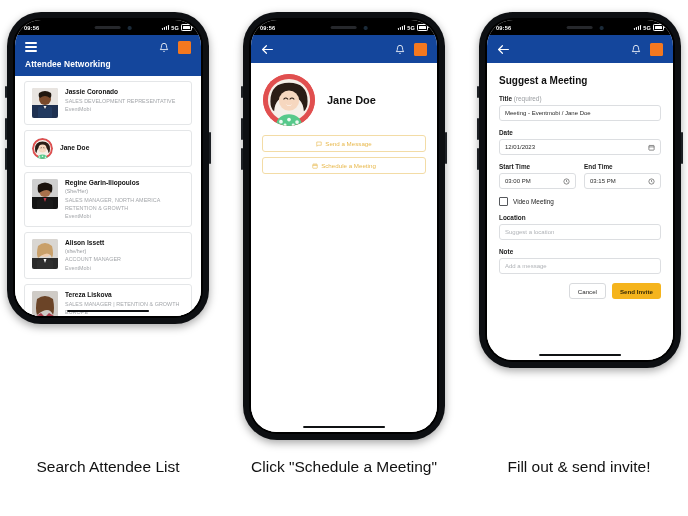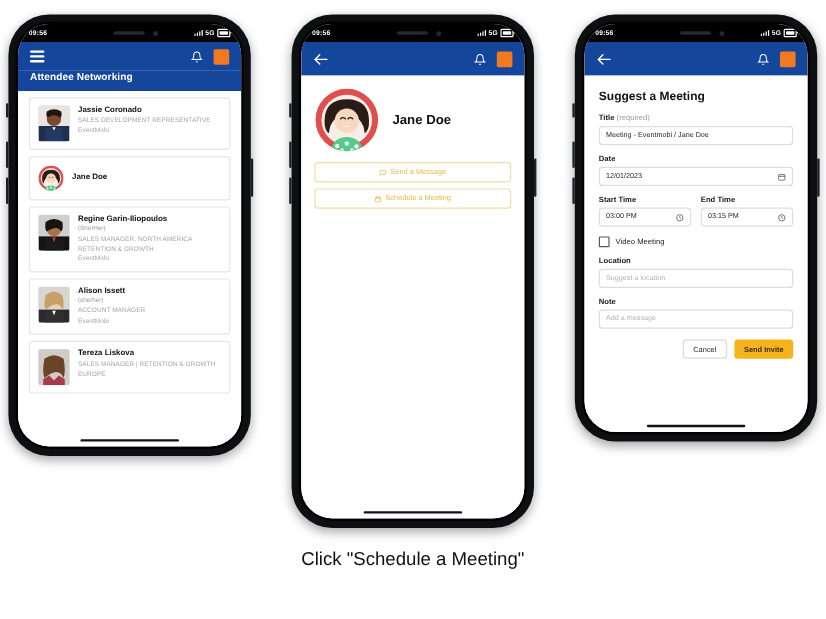--- a/index.html
+++ b/index.html
@@ -175,21 +175,21 @@
   .caption{
     position:absolute;text-align:center;font-size:15.5px;color:#111;
     font-family:"Liberation Sans", sans-serif;
   }
 </style>
 </head>
 <body>
 
 <div class="stage">
 
-  <div class="phone" style="left:7px;top:12px;width:202px;height:368px;">
+  <div class="phone" style="left:7px;top:12px;width:202px;height:312px;">
     <div class="btn-side" style="left:-2px;top:74px;width:2px;height:12px;"></div>
     <div class="btn-side" style="left:-2px;top:106px;width:2px;height:22px;"></div>
     <div class="btn-side" style="left:-2px;top:136px;width:2px;height:22px;"></div>
     <div class="btn-side" style="right:-2px;top:120px;width:2px;height:32px;"></div>
     <div class="bezel">
       <div class="screen">
         <div class="notch">
           <div class="speaker"></div>
           <div class="cam"></div>
         </div>
@@ -522,15 +522,17 @@
               <button class="btn-cancel">Cancel</button>
               <button class="btn-send">Send Invite</button>
             </div>
           </div>
         </div>
         <div class="home-ind"></div>
       </div>
     </div>
   </div>
 
+  <div class="caption" style="left:0;top:458px;width:216px;">Search Attendee List</div>
   <div class="caption" style="left:226px;top:458px;width:236px;">Click "Schedule a Meeting"</div>
+  <div class="caption" style="left:470px;top:458px;width:218px;">Fill out &amp; send invite!</div>
 
 </div>
 
 </body></html>

